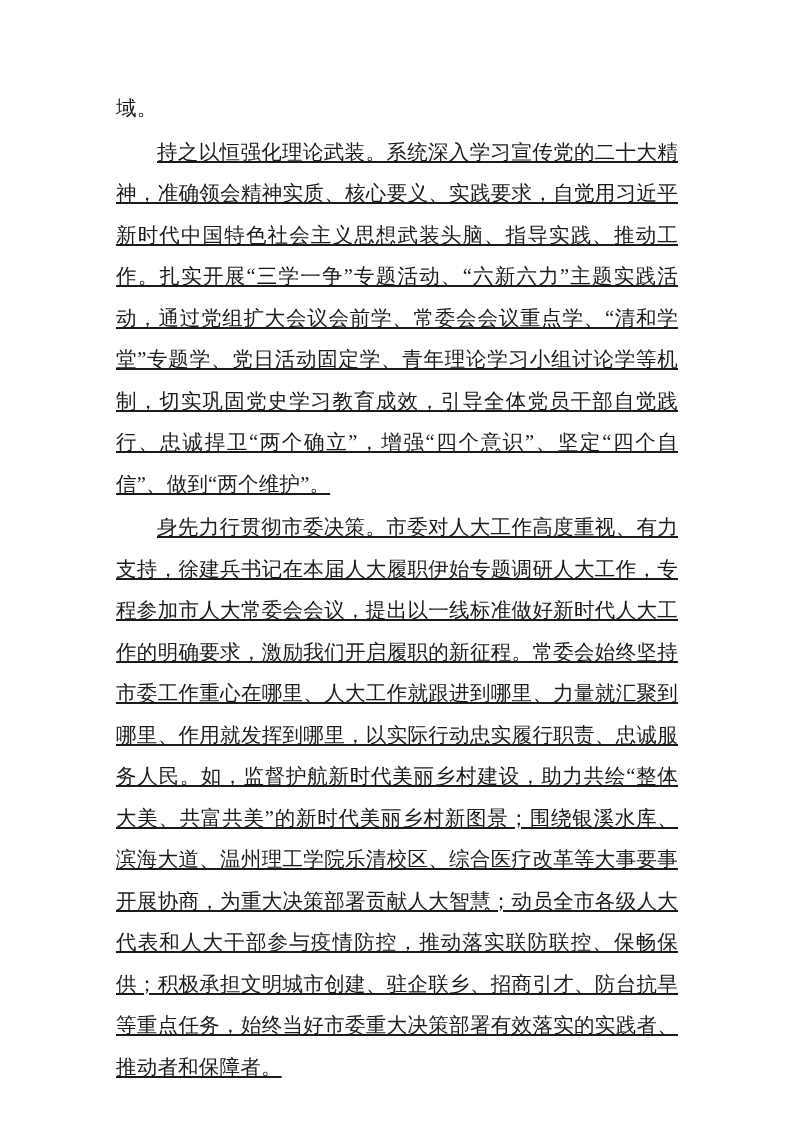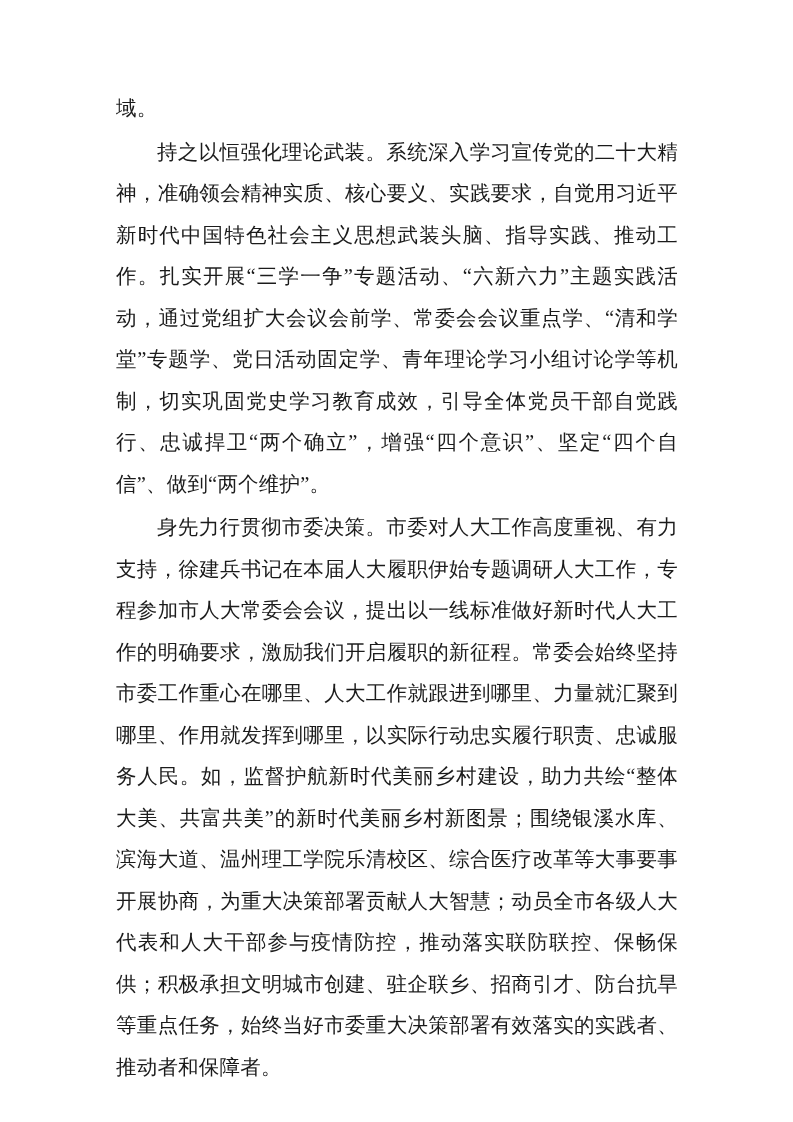--- a/index.html
+++ b/index.html
@@ -33,20 +33,21 @@
     line-height: 41.5px;
     text-align: justify;
     text-justify: inter-character;
     text-align-last: left;
     letter-spacing: 0.2px;
     color: #1b1b1b;
     font-family: "Liberation Serif", "DejaVu Serif", serif;
   }
   p.indent {
     text-indent: 2em;
+    text-decoration: underline;
   }
   p.last {
     text-align-last: left;
   }
 </style>
 </head>
 <body>
 
 <div class="page">
   <div class="content">

